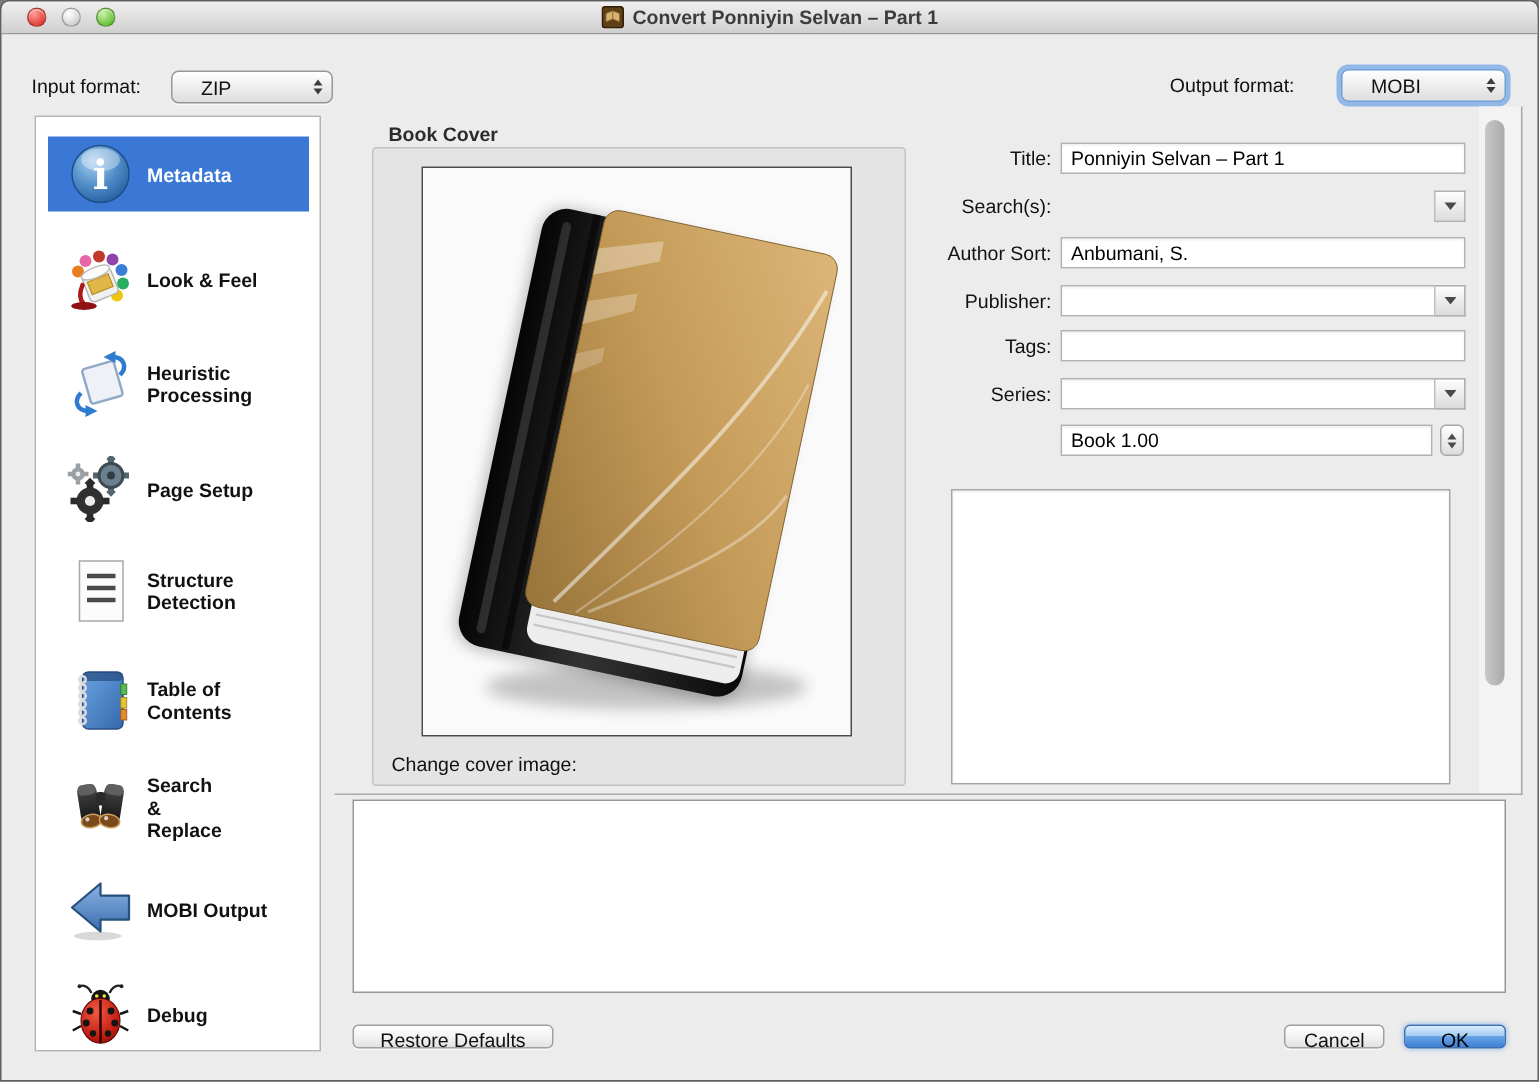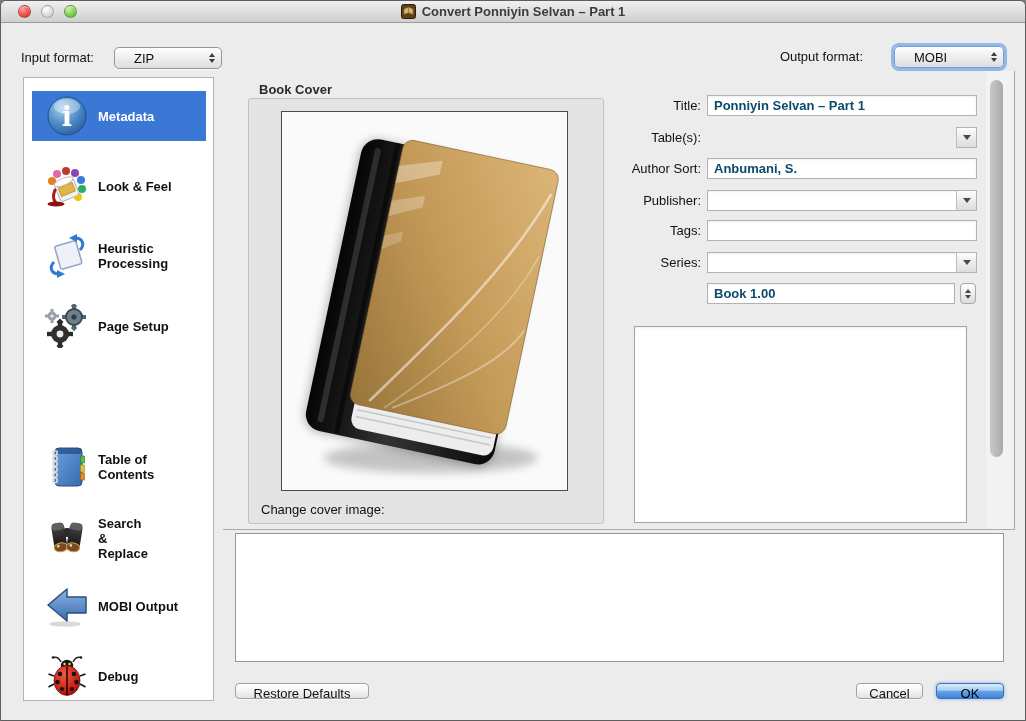--- a/index.html
+++ b/index.html
@@ -50,23 +50,23 @@
               background:#e4e4e4; border:1px solid #c2c2c2; border-radius:3px; }
   .group-title { position:absolute; left:258px; top:81px; font-size:13px; font-weight:600; color:#2b2b2b; }
   .cover-frame { position:absolute; left:280px; top:110px; width:287px; height:380px;
                  background:#fafafa; border:1px solid #4c4c4c; }
   .change-label { position:absolute; left:260px; top:501px; font-size:13px; color:#111; }
 
   
   .flabel { position:absolute; left:555px; width:145px; text-align:right;
             font-size:13px; color:#111; line-height:21px; }
   .field { position:absolute; left:706px; width:270px; height:21px;
-           border:1px solid #b2b2b2; background:#fff; font-size:13px; color:#0c4a6e;
+           border:1px solid #b2b2b2; background:#fff; font-size:13px; color:#000000;
            padding:0 6px; font-family:"Liberation Sans",sans-serif;
-           box-shadow:inset 0 1px 2px rgba(0,0,0,.07); outline:none;font-weight:bold; }
+           box-shadow:inset 0 1px 2px rgba(0,0,0,.07); outline:none; }
   .combo-btn { position:absolute; width:21px; height:21px; border:1px solid #b2b2b2;
                border-left:1px solid #bcbcbc; background:linear-gradient(#fdfdfd,#dcdcdc);
                display:flex; align-items:center; justify-content:center; }
   .combo-btn .tri-down { border-left-width:4px; border-right-width:4px; border-top-width:5px; border-top-color:#4a4a4a; }
   .spin-field { width:248px; }
   .stepper { position:absolute; left:959px; top:282px; width:16px; height:21px;
              border:1px solid #a6a6a6; border-radius:4px;
              background:linear-gradient(#ffffff,#dcdcdc);
              display:flex; flex-direction:column; align-items:center; justify-content:center; gap:2px; }
   .stepper .tri-up, .stepper .tri-down { border-left-width:3px; border-right-width:3px; }
@@ -228,20 +228,30 @@
             <rect x="-1.5" y="4" width="3" height="3" fill="#9aa0a6"></rect>
             <rect x="-7" y="-1.5" width="3" height="3" fill="#9aa0a6"></rect>
             <rect x="4" y="-1.5" width="3" height="3" fill="#9aa0a6"></rect>
             <circle r="1.6" fill="#ececec"></circle>
           </g>
         </svg>
       </span>
       <span class="lb">Page Setup</span>
     </div>
 
+    <div class="side-item" style="top:291px; height:50px;">
+      <span class="ic">
+        <svg width="44" height="44" viewBox="0 0 44 44">
+          <rect x="8" y="2" width="29" height="40" fill="#fcfcfc" stroke="#a8a8a8"></rect>
+          <path d="M13,12 H32 M13,20 H32 M13,28 H32" stroke="#4a4a4a" stroke-width="3"></path>
+        </svg>
+      </span>
+      <span class="lb">Structure
+Detection</span>
+    </div>
 
     <div class="side-item" style="top:364px; height:50px;">
       <span class="ic">
         <svg width="44" height="44" viewBox="0 0 44 44">
           <defs>
             <linearGradient id="tocG" x1="0" y1="0" x2="1" y2="1">
               <stop offset="0%" stop-color="#6aa3e0"></stop>
                 <stop offset="100%" stop-color="#3568ad"></stop>
             </linearGradient>
           </defs>
@@ -376,21 +386,21 @@
         <path d="M66,52 V328" stroke="#ffffff" stroke-width="6" opacity="0.13" stroke-linecap="round"></path>
         <rect x="82" y="40" width="5" height="298" fill="#000000" opacity="0.5"></rect>
       </g>
     </svg>
   </div>
   <span class="change-label">Change cover image:</span>
 
   <span class="flabel" style="top:94px;">Title:</span>
   <input class="field" style="top: 94px;" value="Ponniyin Selvan – Part 1">
 
-  <span class="flabel" style="top:126px;">Table(s):</span>
+  <span class="flabel" style="top:126px;">Search(s):</span>
   <div class="combo-btn" style="left:955px; top:126px;">
       <span class="tri-down"></span>
     </div>
 
   <span class="flabel" style="top:157px;">Author Sort:</span>
   <input class="field" style="top: 157px;" value="Anbumani, S.">
 
   <span class="flabel" style="top:189px;">Publisher:</span>
   <input class="field" style="top: 189px;" value="">
   <div class="combo-btn" style="left:955px; top:189px;">

